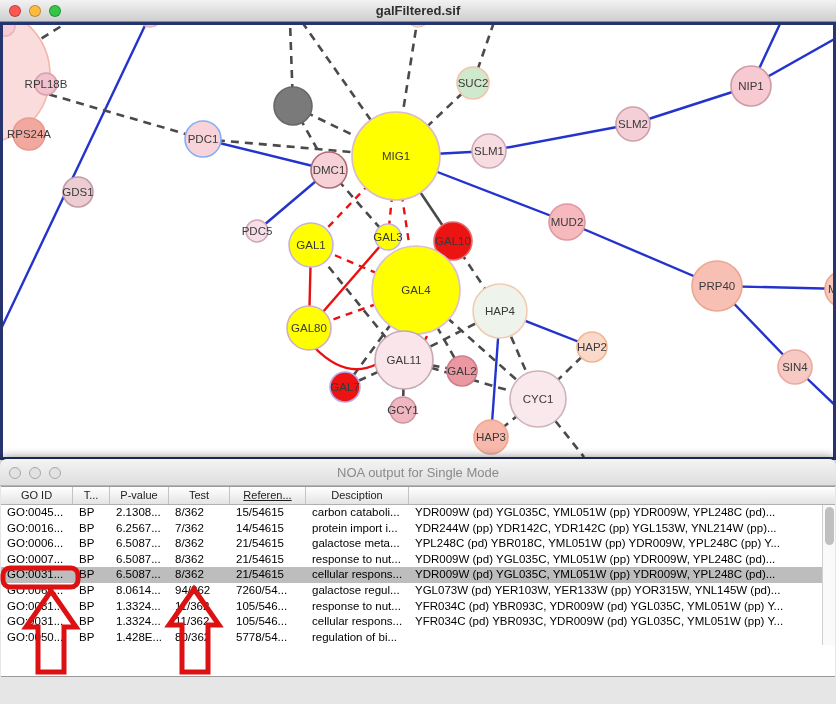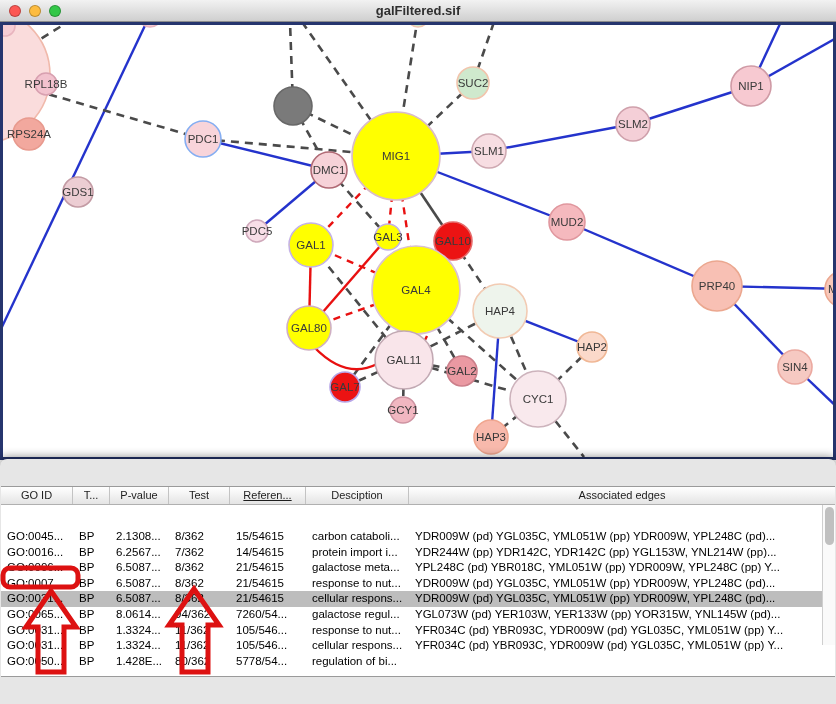--- a/index.html
+++ b/index.html
@@ -27,21 +27,21 @@
   .titlebar2 .title{position:absolute;left:0;right:0;top:6px;text-align:center;font-size:13px;color:#8a8a8a;}
   .lights2{position:absolute;left:9px;top:8px;display:flex;gap:8px;}
   .light2{width:12px;height:12px;border-radius:50%;background:#e2e2e2;border:1px solid #a8a8a8;box-sizing:border-box;}
 
   .table-area{position:absolute;left:1px;top:27px;width:834px;height:191px;background:#fff;
     border:1px solid #9a9a9a;border-left:none;border-right:none;box-sizing:border-box;}
   .thead{display:flex;height:18px;background:linear-gradient(#ffffff,#e4e4e4);
     border-bottom:1px solid #b0b0b0;box-sizing:border-box;}
   .th{font-size:11px;color:#1d1d1d;text-align:center;line-height:17px;
     border-right:1px solid #c3c3c3;box-sizing:border-box;overflow:hidden;white-space:nowrap;flex:none;}
-  .tbody{position:relative;margin-top:24px;}
+  .tbody{position:relative;}
   .tr{display:flex;height:15.6px;line-height:15.6px;font-size:11.5px;color:#000;white-space:nowrap;}
   .tr.selected{background:#bdbdbd;}
   .td{overflow:hidden;box-sizing:border-box;padding-left:6px;flex:none;}
   .scrollbar{position:absolute;right:0;top:18px;width:13px;height:140px;background:#fafafa;
     border-left:1px solid #cfcfcf;box-sizing:border-box;}
   .thumb{position:absolute;left:1.5px;top:2px;width:9px;height:38px;border-radius:5px;background:#c0c0c0;}
 
   
   #annot-svg{position:absolute;left:0;top:0;width:836px;height:704px;pointer-events:none;z-index:50;}
 </style>
@@ -172,29 +172,36 @@
         <text x="592" y="351" text-anchor="middle" font-size="11.5" fill="#3a3a3a">HAP2</text>
         <circle cx="538" cy="399" r="28" fill="#f9e9ed" stroke="#cdb3bc" stroke-width="1.6"></circle>
         <text x="538" y="403" text-anchor="middle" font-size="11.5" fill="#3a3a3a">CYC1</text>
         <circle cx="491" cy="437" r="17" fill="#f8b9ac" stroke="#f0a68f" stroke-width="1.6"></circle>
         <text x="491" y="441" text-anchor="middle" font-size="11.5" fill="#3a3a3a">HAP3</text>
       </svg>
   </div>
 </div>
 
 <div class="bottom-window">
+  <div class="titlebar2">
+    <div class="lights2">
+      <div class="light2"></div>
+      <div class="light2"></div>
+      <div class="light2"></div>
+    </div>
+    <div class="title">NOA output for Single Mode</div>
+  </div>
   <div class="table-area">
     <div class="thead" id="thead">
         <div class="th" style="width: 72px;">GO ID</div>
         <div class="th" style="width: 37px;">T...</div>
         <div class="th" style="width: 59px;">P-value</div>
         <div class="th" style="width: 61px;">Test</div>
         <div class="th" style="width: 76px; text-decoration: underline;">Referen...</div>
         <div class="th" style="width: 103px;">Desciption</div>
-        <div class="th" style="width: 413px; flex: 1 1 0%; border-right: none;">Associated edges</div>
       </div>
     <div class="tbody" id="tbody">
         <div class="tr">
           <div class="td" style="width: 72px;">GO:0045...</div>
           <div class="td" style="width: 37px;">BP</div>
           <div class="td" style="width: 59px;">2.1308...</div>
           <div class="td" style="width: 61px;">8/362</div>
           <div class="td" style="width: 76px;">15/54615</div>
           <div class="td" style="width: 103px;">carbon cataboli...</div>
           <div class="td" style="width: 413px; flex: 1 1 0%;">YDR009W (pd) YGL035C, YML051W (pp) YDR009W, YPL248C (pd)...</div>

